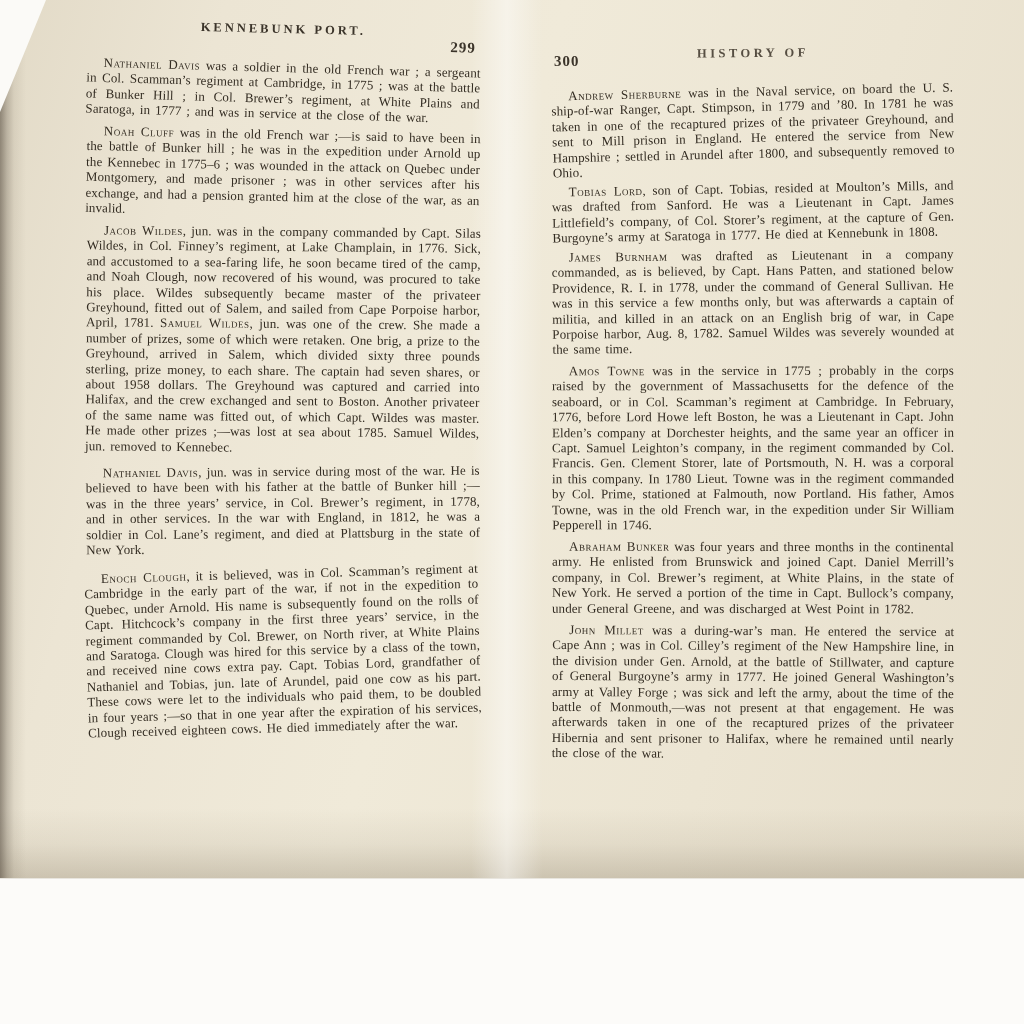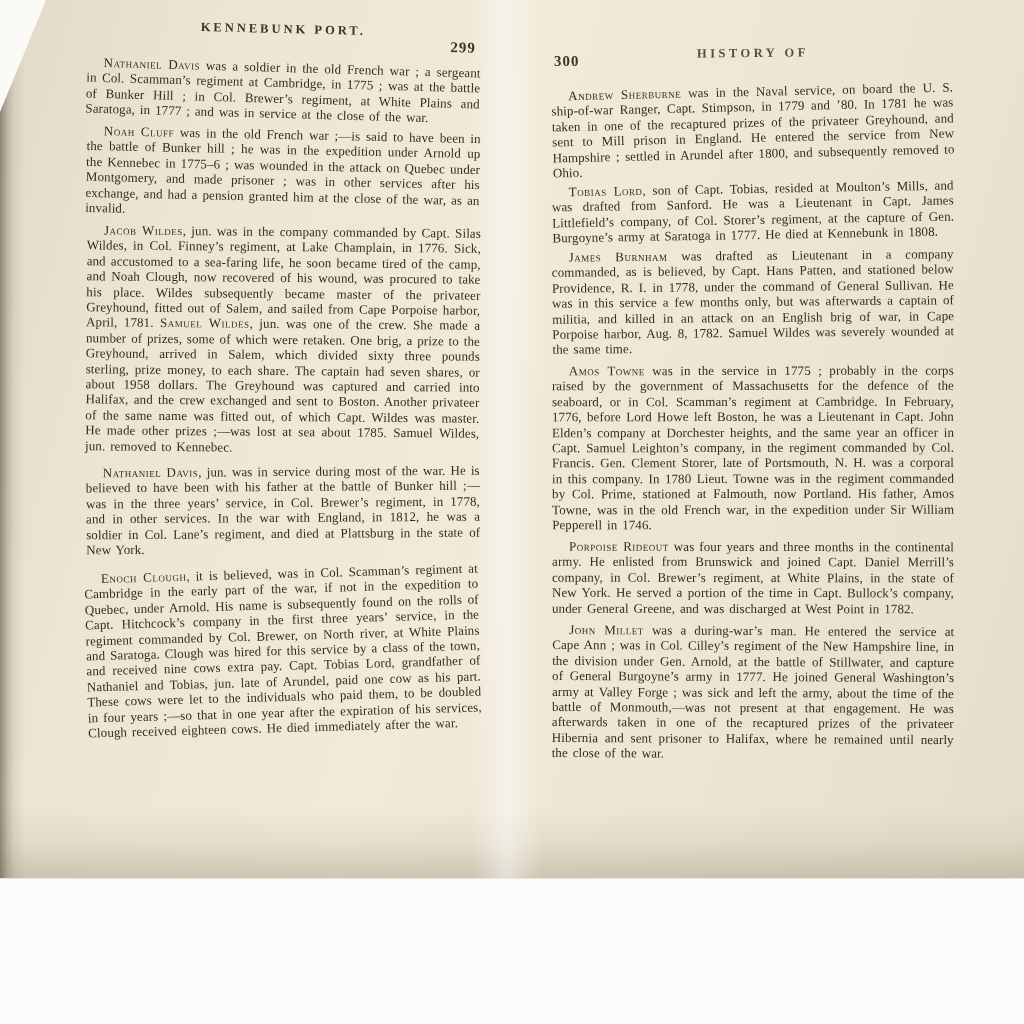--- a/index.html
+++ b/index.html
@@ -104,20 +104,20 @@
     <section class="page page-right">
       <div class="running-head">
         <span class="head-title">HISTORY OF</span>
         <span class="page-num">300</span>
       </div>
       <div class="paragraphs">
           <p><span class="sc">Andrew Sherburne</span><span> was in the Naval service, on board the U. S. ship-of-war Ranger, Capt. Stimpson, in 1779 and ’80.  In 1781 he was taken in one of the recaptured prizes of the privateer Greyhound, and sent to Mill prison in England.  He entered the service from New Hampshire ; settled in Arundel after 1800, and subsequently removed to Ohio.</span></p>
           <p><span class="sc">Tobias Lord</span><span>, son of Capt. Tobias, resided at Moulton’s Mills, and was drafted from Sanford.  He was a Lieutenant in Capt. James Littlefield’s company, of Col. Storer’s regiment, at the capture of Gen. Burgoyne’s army at Saratoga in 1777.  He died at Kennebunk in 1808.</span></p>
           <p><span class="sc">James Burnham</span><span> was drafted as Lieutenant in a company commanded, as is believed, by Capt. Hans Patten, and stationed below Providence, R. I. in 1778, under the command of General Sullivan.  He was in this service a few months only, but was afterwards a captain of militia, and killed in an attack on an English brig of war, in Cape Porpoise harbor, Aug. 8, 1782.  Samuel Wildes was severely wounded at the same time.</span></p>
           <p><span class="sc">Amos Towne</span><span> was in the service in 1775 ; probably in the corps raised by the government of Massachusetts for the defence of the seaboard, or in Col. Scamman’s regiment at Cambridge.  In February, 1776, before Lord Howe left Boston, he was a Lieutenant in Capt. John Elden’s company at Dorchester heights, and the same year an officer in Capt. Samuel Leighton’s company, in the regiment commanded by Col. Francis.  Gen. Clement Storer, late of Portsmouth, N. H. was a corporal in this company.  In 1780 Lieut. Towne was in the regiment commanded by Col. Prime, stationed at Falmouth, now Portland.  His father, Amos Towne, was in the old French war, in the expedition under Sir William Pepperell in 1746.</span></p>
-          <p><span class="sc">Porpoise Rideout</span><span> was four years and three months in the continental army.  He enlisted from Brunswick and joined Capt. Daniel Merrill’s company, in Col. Brewer’s regiment, at White Plains, in the state of New York.  He served a portion of the time in Capt. Bullock’s company, under General Greene, and was discharged at West Point in 1782.</span></p>
+          <p><span class="sc">Abraham Bunker</span><span> was four years and three months in the continental army.  He enlisted from Brunswick and joined Capt. Daniel Merrill’s company, in Col. Brewer’s regiment, at White Plains, in the state of New York.  He served a portion of the time in Capt. Bullock’s company, under General Greene, and was discharged at West Point in 1782.</span></p>
           <p><span class="sc">John Millet</span><span> was a during-war’s man.  He entered the service at Cape Ann ; was in Col. Cilley’s regiment of the New Hampshire line, in the division under Gen. Arnold, at the battle of Stillwater, and capture of General Burgoyne’s army in 1777.  He joined General Washington’s army at Valley Forge ; was sick and left the army, about the time of the battle of Monmouth,—was not present at that engagement.  He was afterwards taken in one of the recaptured prizes of the privateer Hibernia and sent prisoner to Halifax, where he remained until nearly the close of the war.</span></p>
         </div>
     </section>
   </div>
 
   <div class="photo-margin"></div>
 </div>
 
 </body></html>

